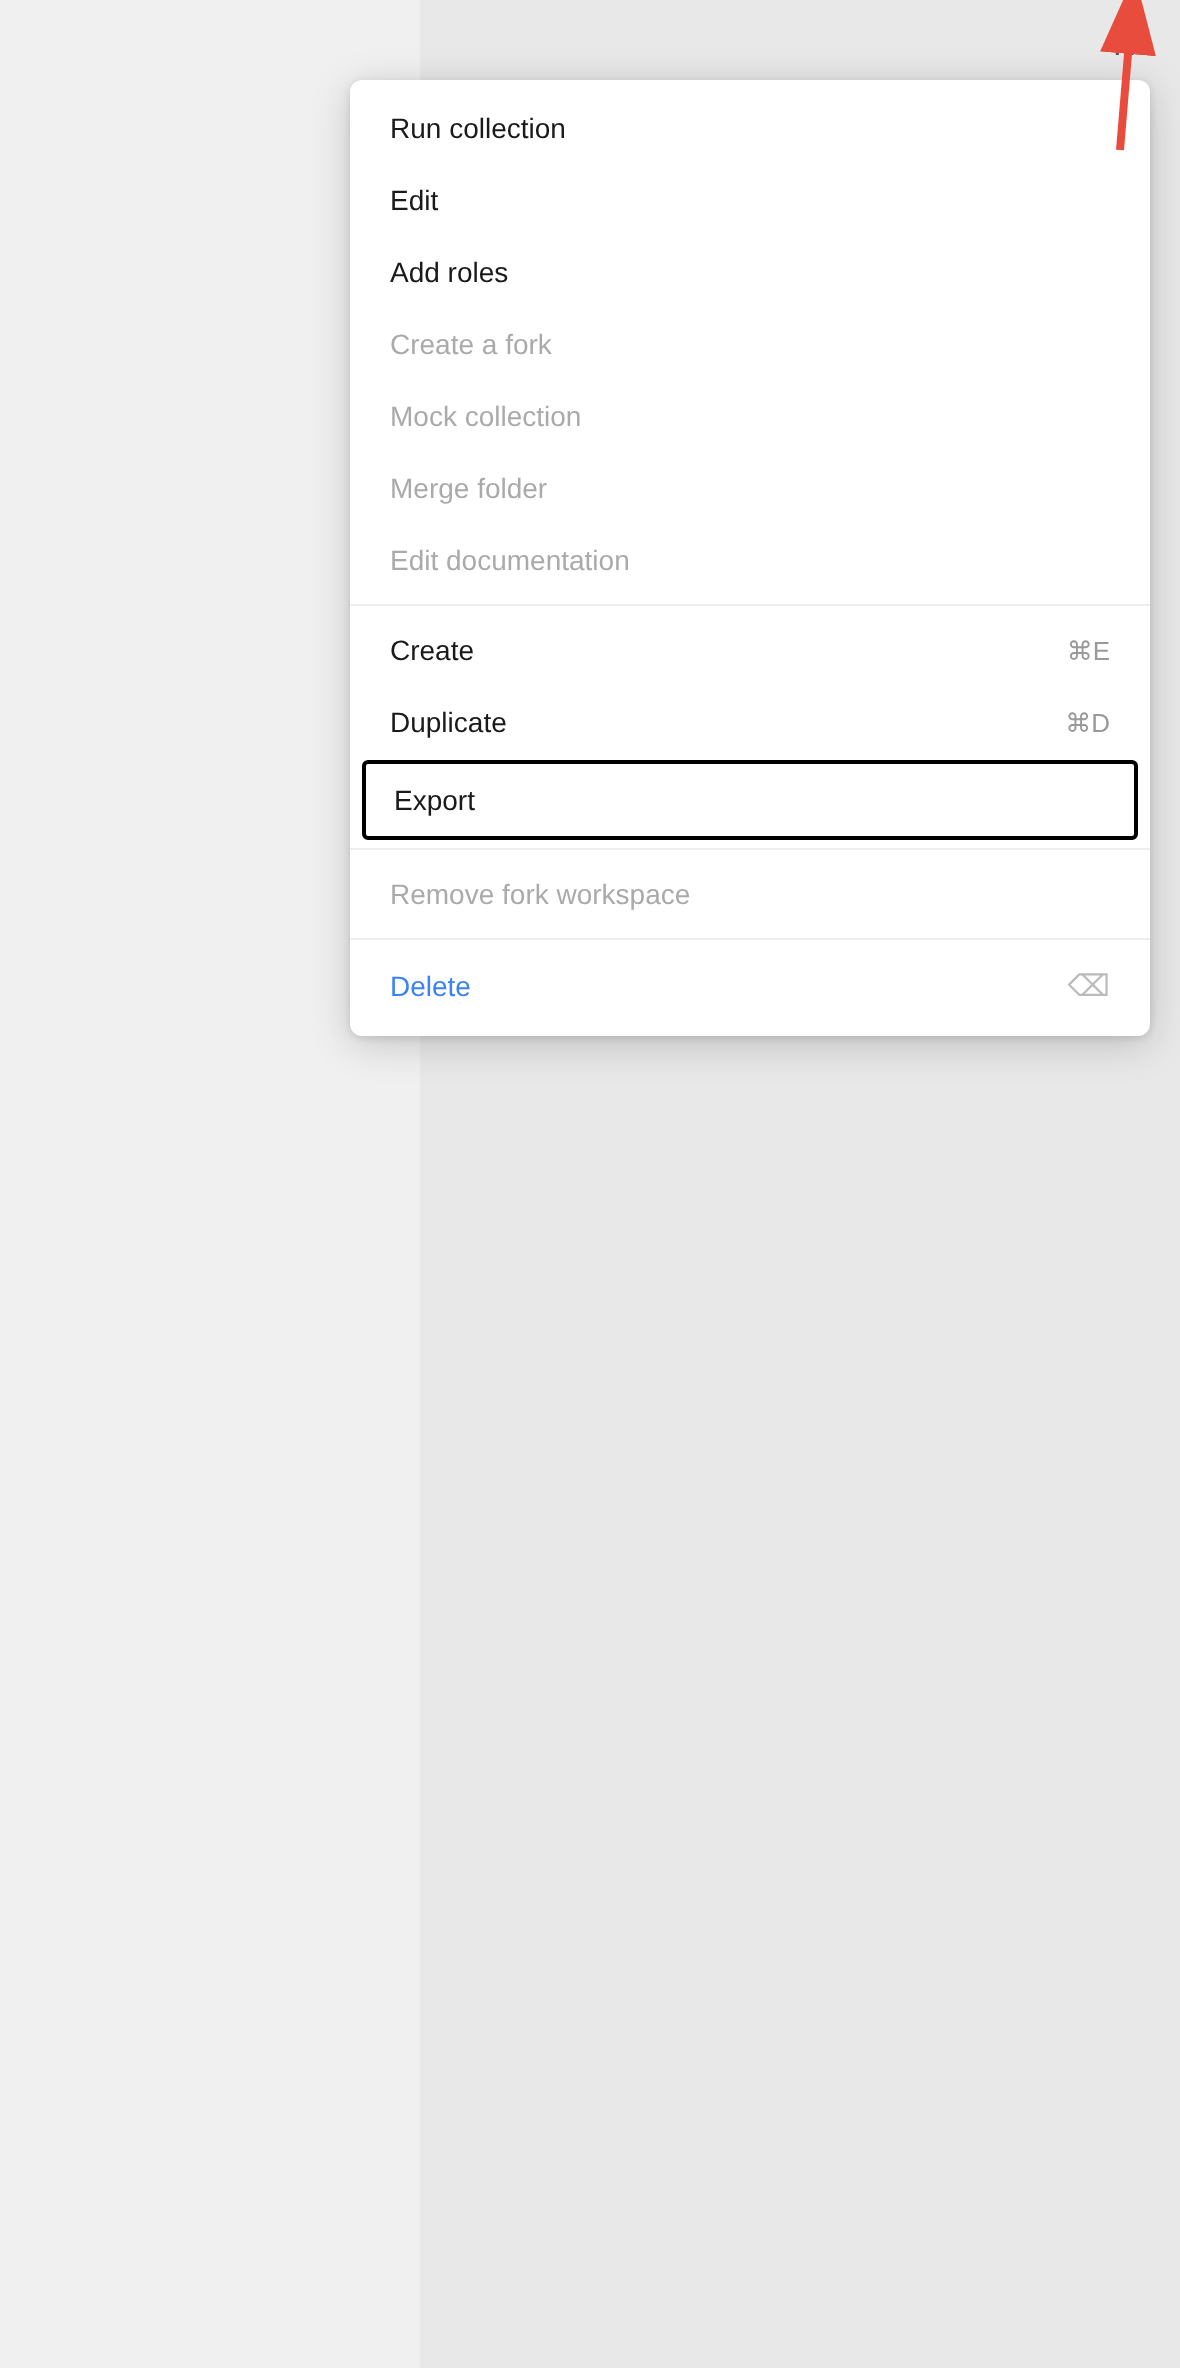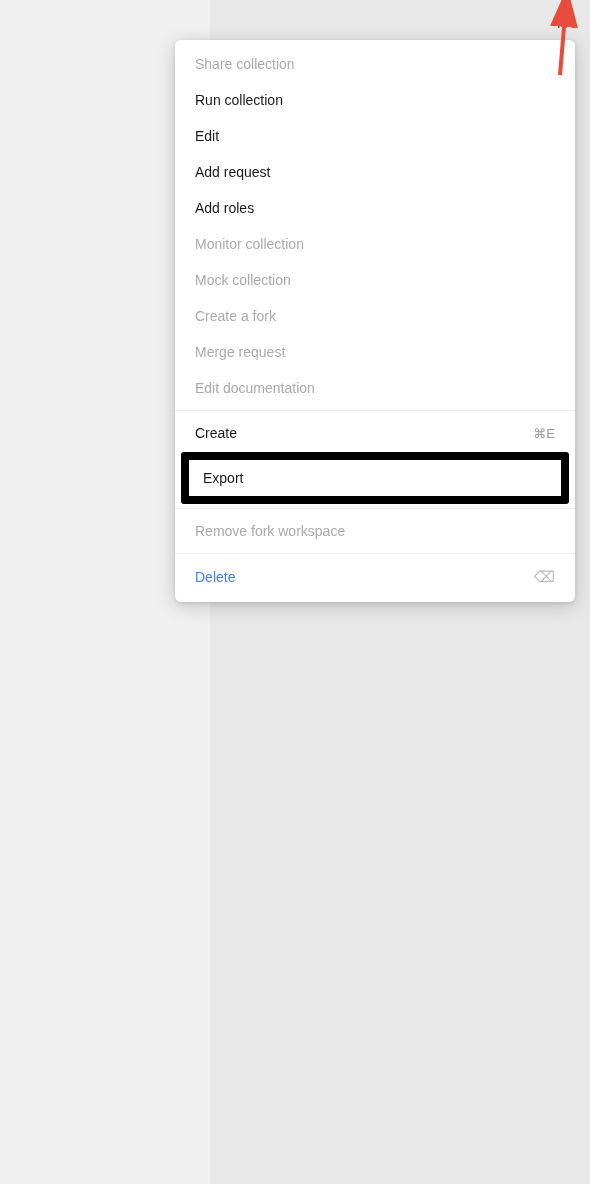--- a/index.html
+++ b/index.html
@@ -122,21 +122,21 @@
       color: #999;
     }
 
     .menu-divider {
       height: 1px;
       background: #eee;
       margin: 4px 0;
     }
 
     .menu-item.highlighted {
-      border: 8px solid #000000;
+      border: 2px solid #000000;
       border-radius: 3px;
       margin: 1px 6px;
       padding: 10px 14px;
     }
 
     .menu-item.highlighted .menu-item-label {
       color: #1a1a1a;
       font-weight: 500;
     }
 
@@ -181,78 +181,70 @@
       <marker id="arrowhead" markerWidth="10" markerHeight="7" refX="3" refY="3.5" orient="auto">
         <polygon points="0 0, 10 3.5, 0 7" fill="#e74c3c"></polygon>
       </marker>
     </defs>
     <line x1="100" y1="75" x2="105" y2="15" stroke="#e74c3c" stroke-width="4" marker-end="url(#arrowhead)"></line>
   </svg>
 </div>
 
 <div class="context-menu">
 
-  <div class="menu-item">
-    <span class="menu-item-label disabled">Share collection</span>
-    <span class="menu-item-shortcut"></span>
-  </div>
 
   <div class="menu-item">
     <span class="menu-item-label active">Run collection</span>
     <span class="menu-item-shortcut"></span>
   </div>
 
   <div class="menu-item">
     <span class="menu-item-label active">Edit</span>
     <span class="menu-item-shortcut"></span>
   </div>
 
-  <div class="menu-item">
-    <span class="menu-item-label active">Add request</span>
-    <span class="menu-item-shortcut"></span>
-  </div>
 
   <div class="menu-item">
     <span class="menu-item-label active">Add roles</span>
     <span class="menu-item-shortcut"></span>
   </div>
 
-  <div class="menu-item">
-    <span class="menu-item-label disabled">Monitor collection</span>
+
+  <div class="menu-item">
+    <span class="menu-item-label disabled">Create a fork</span>
     <span class="menu-item-shortcut"></span>
   </div>
 
   <div class="menu-item">
     <span class="menu-item-label disabled">Mock collection</span>
     <span class="menu-item-shortcut"></span>
   </div>
 
-  <div class="menu-item">
-    <span class="menu-item-label disabled">Create a fork</span>
-    <span class="menu-item-shortcut"></span>
-  </div>
-
-
-  <div class="menu-item">
-    <span class="menu-item-label disabled">Merge request</span>
+
+  <div class="menu-item">
+    <span class="menu-item-label disabled">Merge folder</span>
     <span class="menu-item-shortcut"></span>
   </div>
 
   <div class="menu-item">
     <span class="menu-item-label disabled">Edit documentation</span>
     <span class="menu-item-shortcut"></span>
   </div>
 
   <div class="menu-divider"></div>
 
   <div class="menu-item">
     <span class="menu-item-label active">Create</span>
     <span class="menu-item-shortcut">⌘E</span>
   </div>
 
+  <div class="menu-item">
+    <span class="menu-item-label active">Duplicate</span>
+    <span class="menu-item-shortcut">⌘D</span>
+  </div>
 
   <div class="menu-item highlighted">
     <span class="menu-item-label active">Export</span>
     <span class="menu-item-shortcut"></span>
   </div>
 
   <div class="menu-divider"></div>
 
 
   <div class="menu-item">

